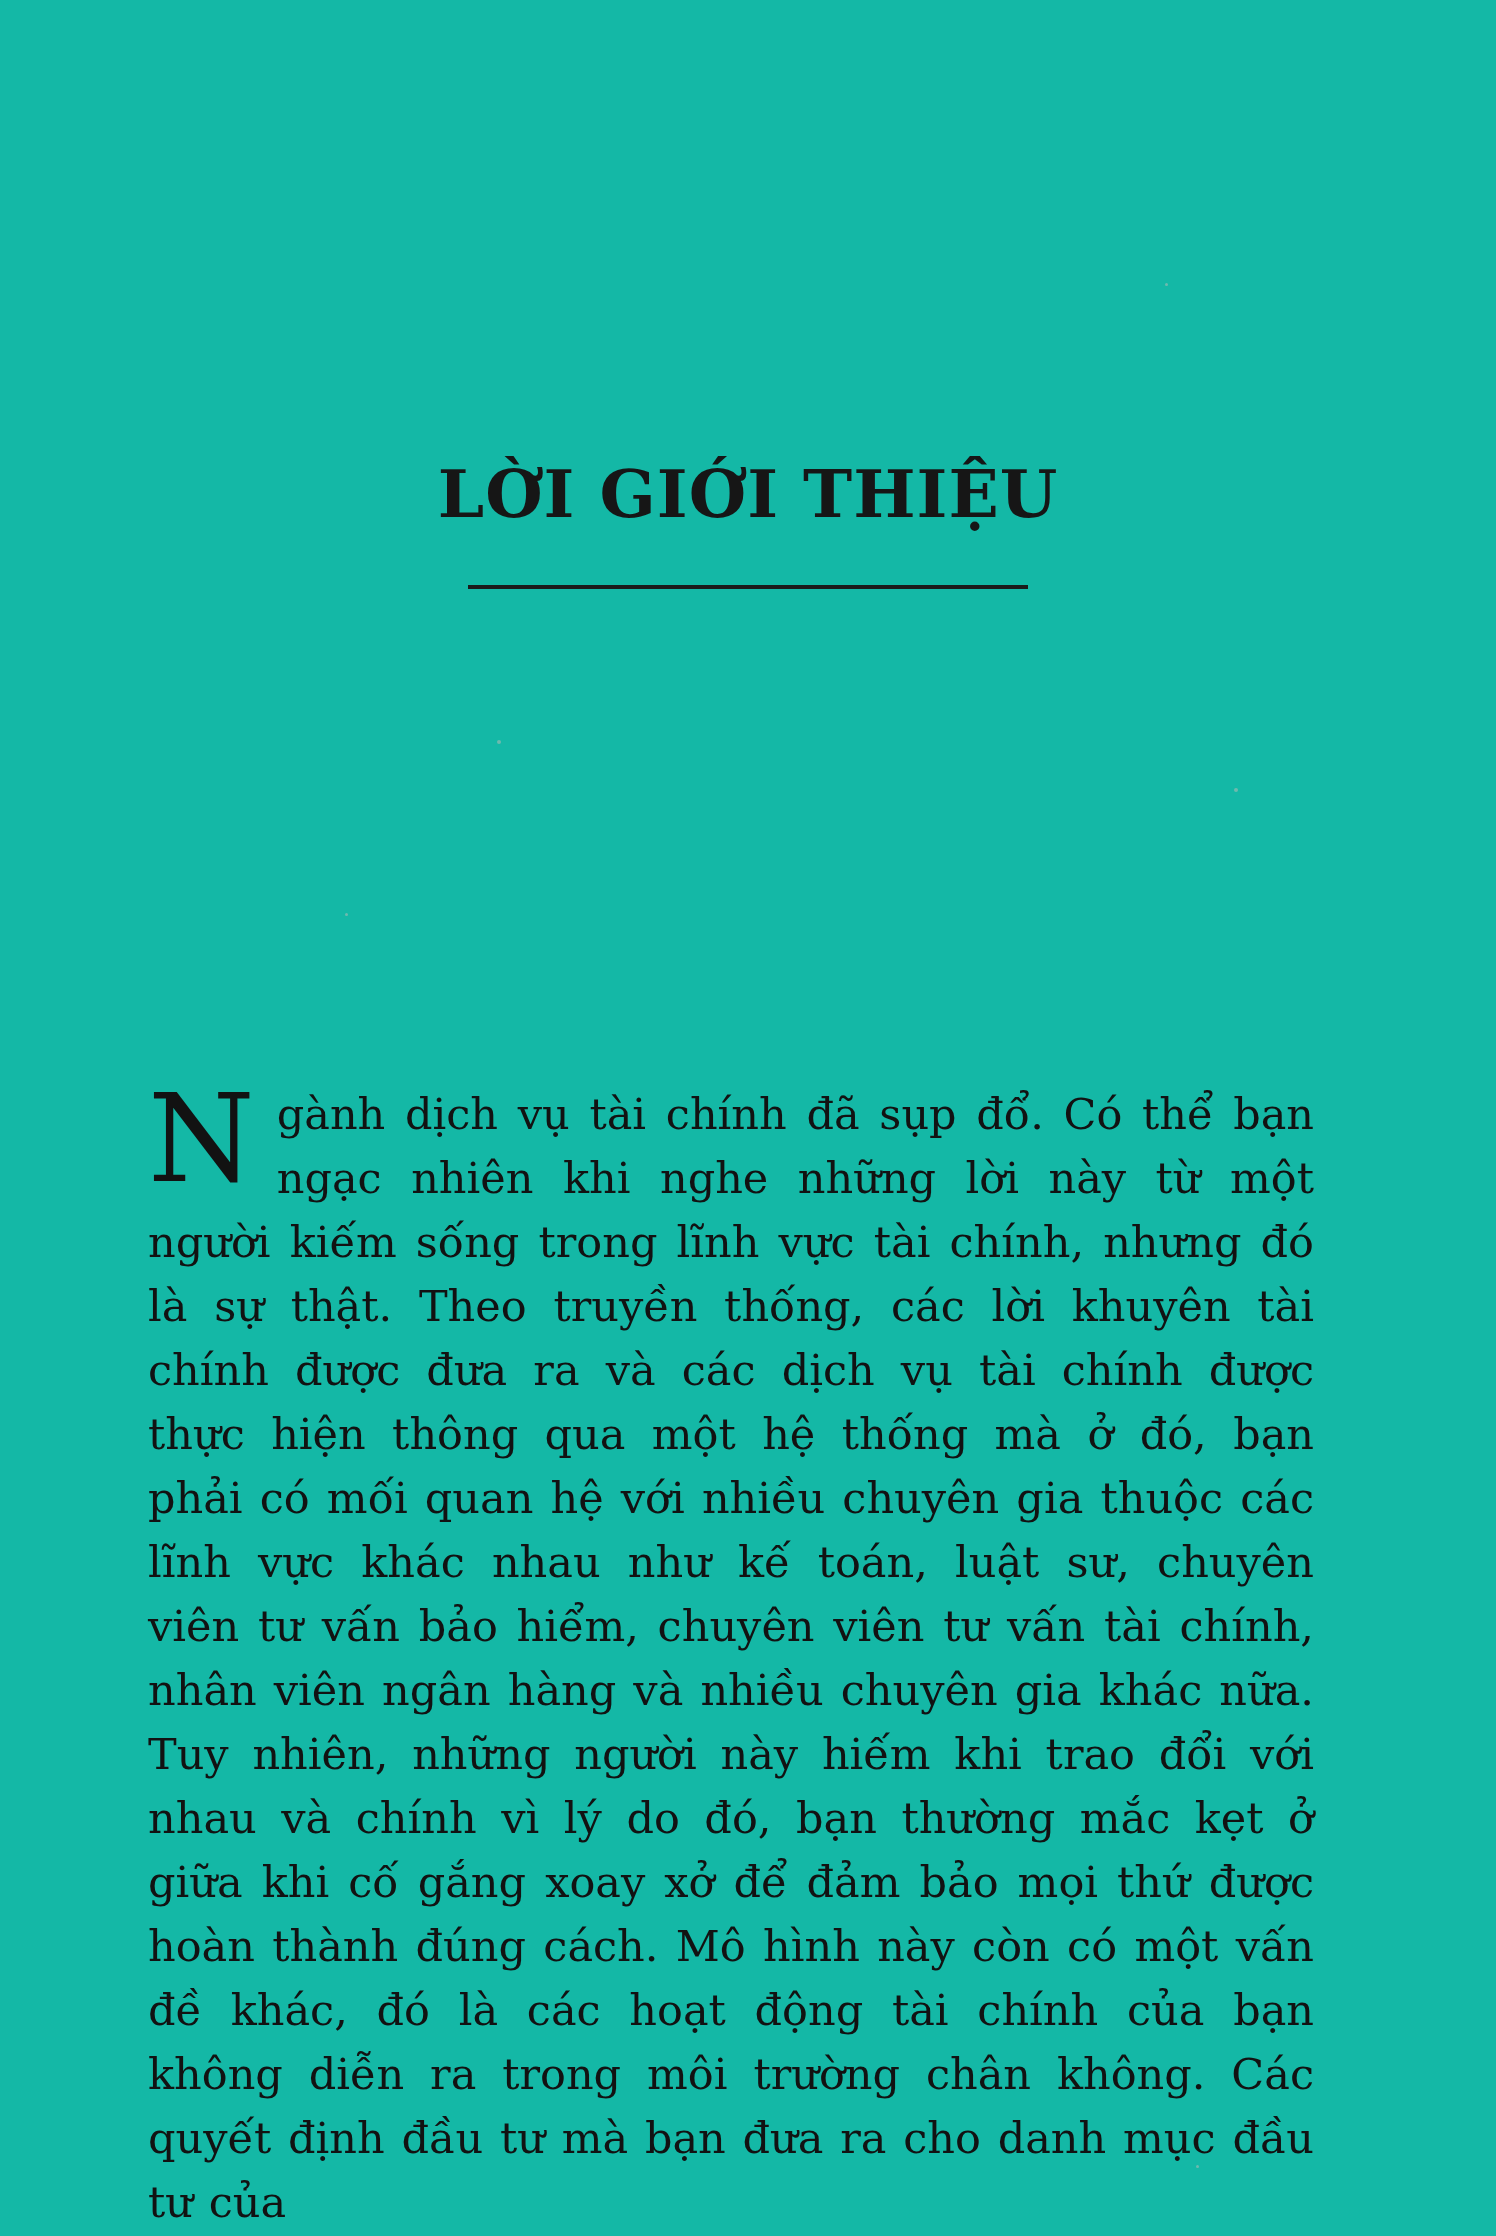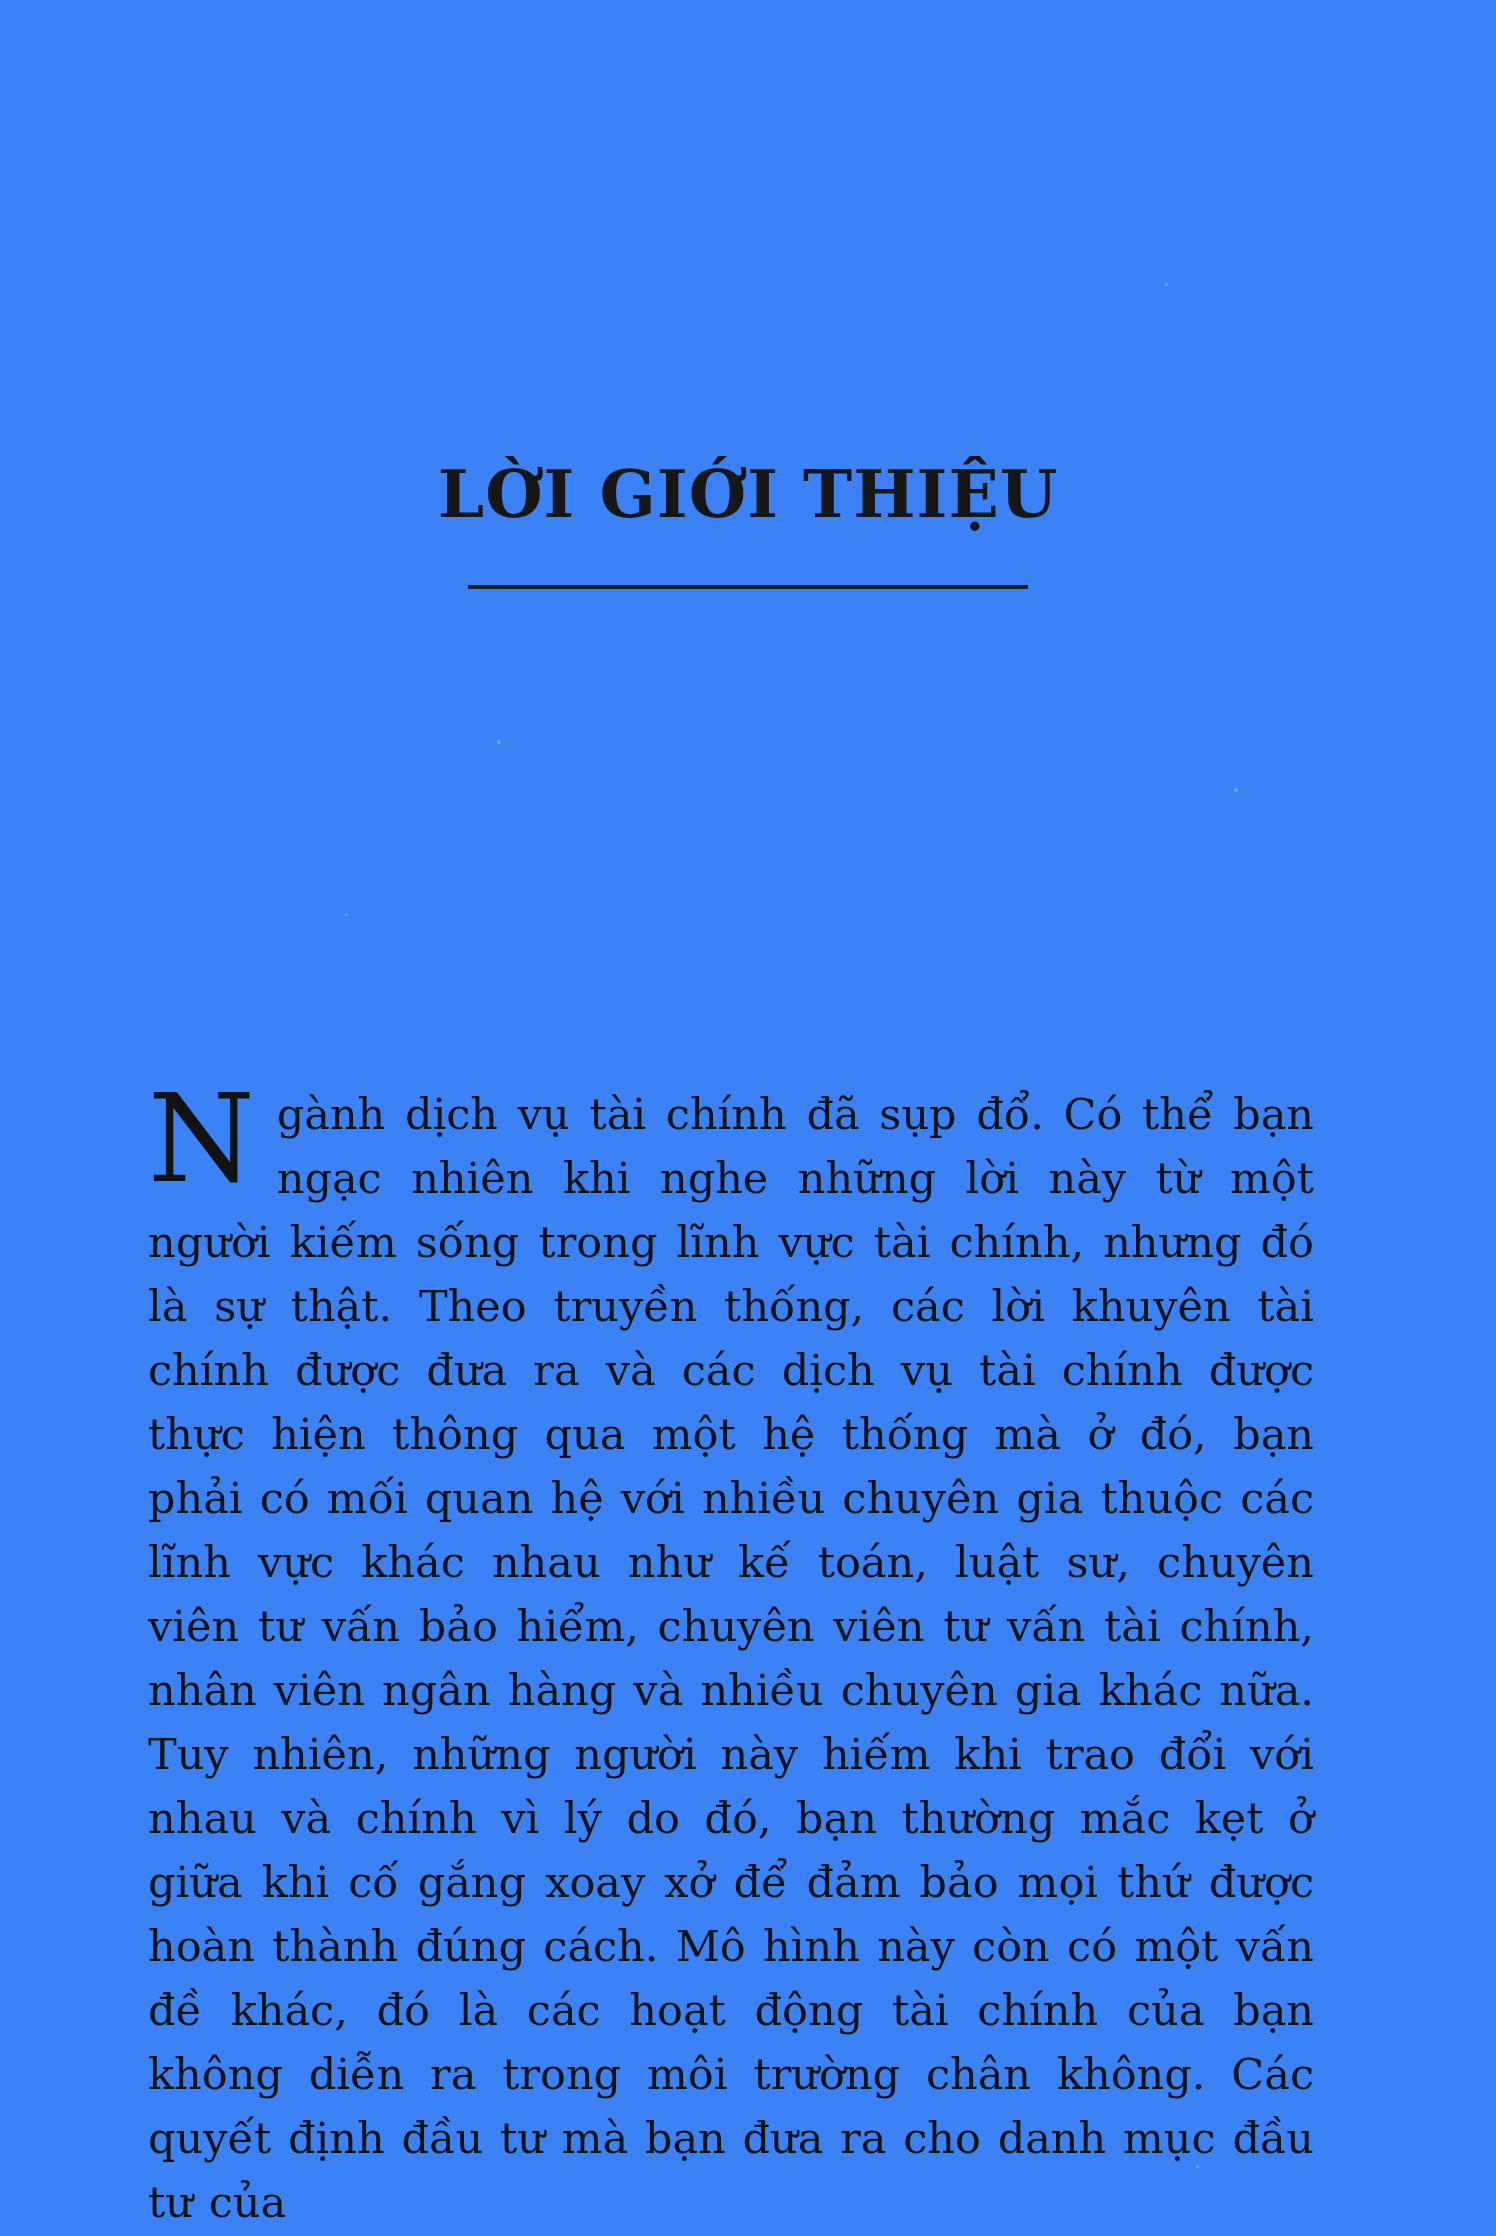--- a/index.html
+++ b/index.html
@@ -4,21 +4,21 @@
 <style>
   html, body {
     margin: 0;
     padding: 0;
     background: #ffffff;
   }
   .page {
     position: relative;
     width: 1496px;
     height: 2236px;
-    background: #3b82f6;
+    background: #14b8a6;
     font-family: "DejaVu Serif", "Liberation Serif", serif;
     color: #141414;
     overflow: hidden;
   }
   .chapter-title {
     position: absolute;
     top: 455px;
     left: 0;
     width: 100%;
     margin: 0;

